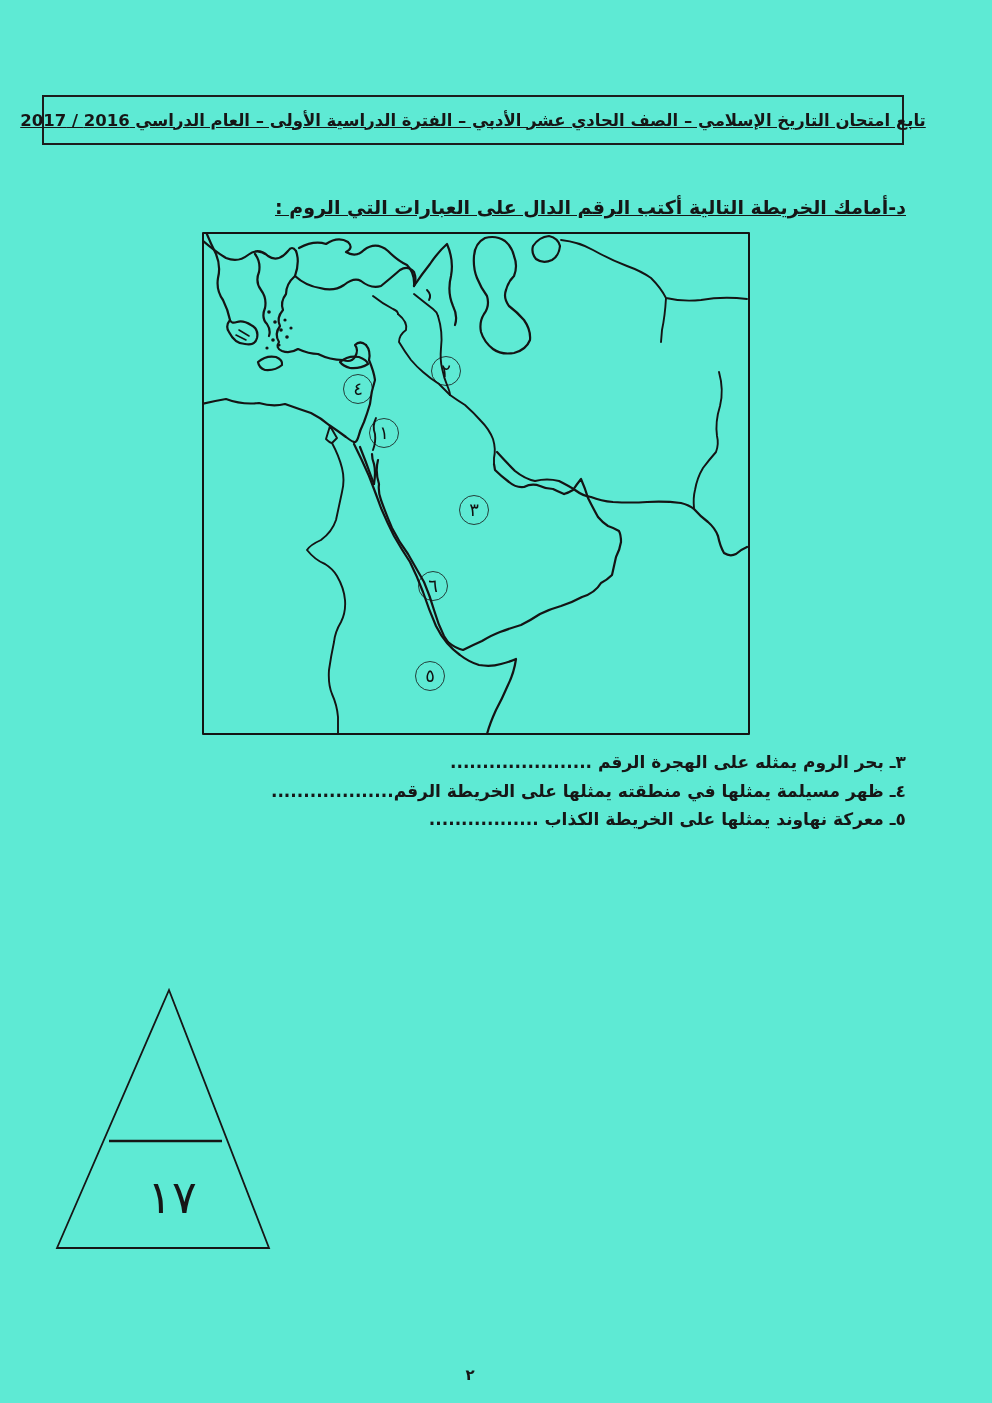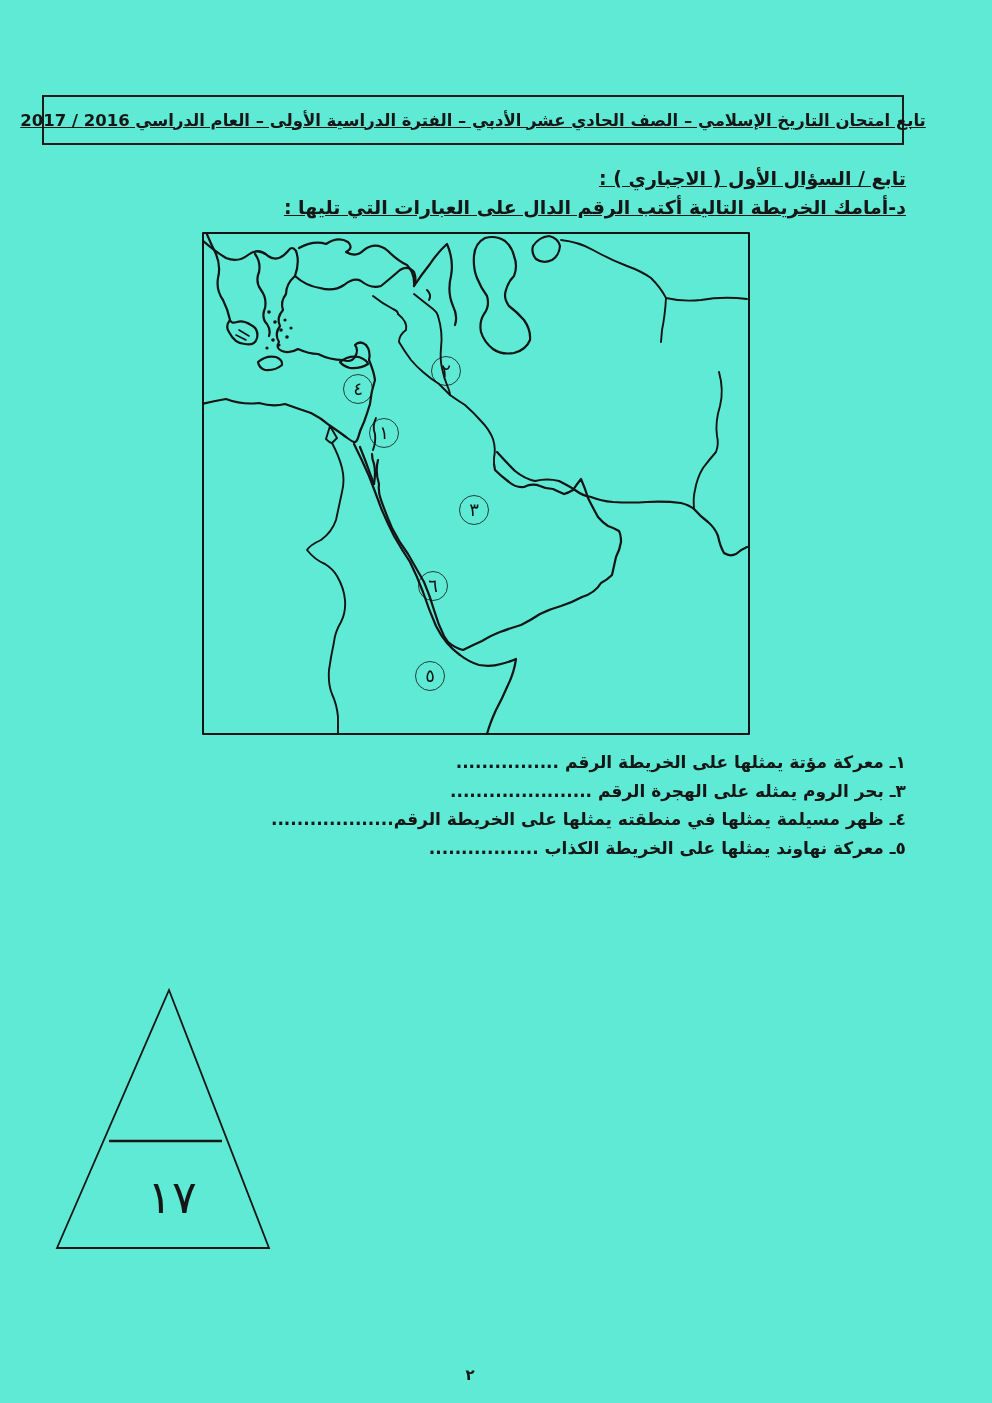--- a/index.html
+++ b/index.html
@@ -49,22 +49,21 @@
 </style>
 </head>
 <body>
 
 <div class="page">
 
   <div class="header-box">
     <span class="hdr-text">تابع امتحان التاريخ الإسلامي – الصف الحادي عشر الأدبي – الفترة الدراسية الأولى – العام الدراسي 2016 / 2017</span>
   </div>
 
-  <div class="title-line title-1">تابع / السؤال الأول ( الاجباري ) :</div>
-  <div class="title-line title-2">د-أمامك الخريطة التالية أكتب الرقم الدال على العبارات التي تليها :</div>
+  <div class="title-line title-2">د-أمامك الخريطة التالية أكتب الرقم الدال على العبارات التي الروم :</div>
 
   <div class="map-figure">
     <svg width="548" height="503" viewBox="0 0 548 503">
       <g fill="none" stroke="#141414" stroke-width="2.2" stroke-linecap="round" stroke-linejoin="round">
 
         <rect x="1" y="1" width="546" height="501" stroke-width="2"></rect>
 
         <path d="M0,8 Q14,20 24,26 Q36,31 46,23 Q56,15 66,24 Q76,31 86,19 Q90,13 94,19"></path>
         <path d="M94,19 Q98,30 93,44"></path>
         <path d="M97,16 Q112,8 124,12 Q136,4 146,10 Q152,16 144,20 Q154,26 162,18 Q174,9 186,19 Q196,29 205,33 Q213,41 212,54"></path>
@@ -135,21 +134,20 @@
         <div class="marker" style="left: 167px; top: 186px;">١</div>
         <div class="marker" style="left: 229px; top: 124px;">٢</div>
         <div class="marker" style="left: 257px; top: 263px;">٣</div>
         <div class="marker" style="left: 141px; top: 142px;">٤</div>
         <div class="marker" style="left: 213px; top: 429px;">٥</div>
         <div class="marker" style="left: 216px; top: 339px;">٦</div>
       </div>
   </div>
 
   <div class="questions">
-    <div>١ـ معركة مؤتة  يمثلها على الخريطة الرقم ................</div>
     <div>٣ـ بحر الروم يمثله على الهجرة الرقم ......................</div>
     <div>٤ـ ظهر مسيلمة يمثلها في منطقته يمثلها على الخريطة الرقم...................</div>
     <div>٥ـ معركة نهاوند يمثلها على الخريطة الكذاب  .................</div>
   </div>
 
   <div class="score-triangle">
     <svg width="230" height="272" viewBox="0 0 230 272">
       <path d="M119,7 L219,265 L7,265 Z" fill="none" stroke="#161616" stroke-width="1.8"></path>
       <line x1="59" y1="158" x2="172" y2="158" stroke="#161616" stroke-width="2.4"></line>
       <text x="122" y="230" text-anchor="middle" font-size="46" font-family="DejaVu Sans, sans-serif" fill="#161616">١٧</text>

